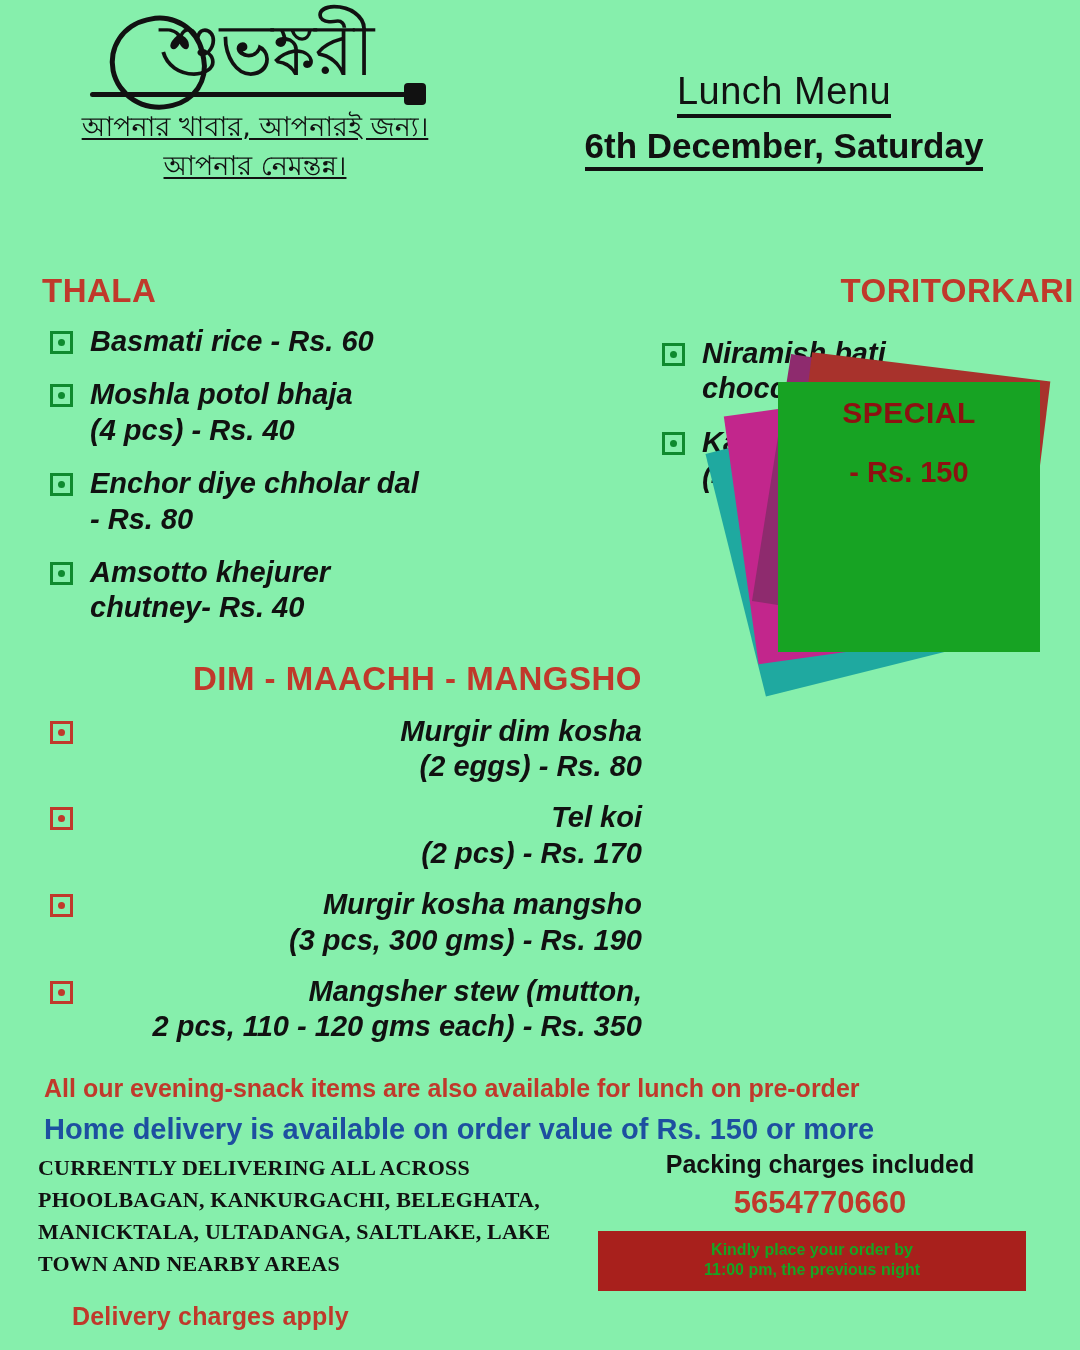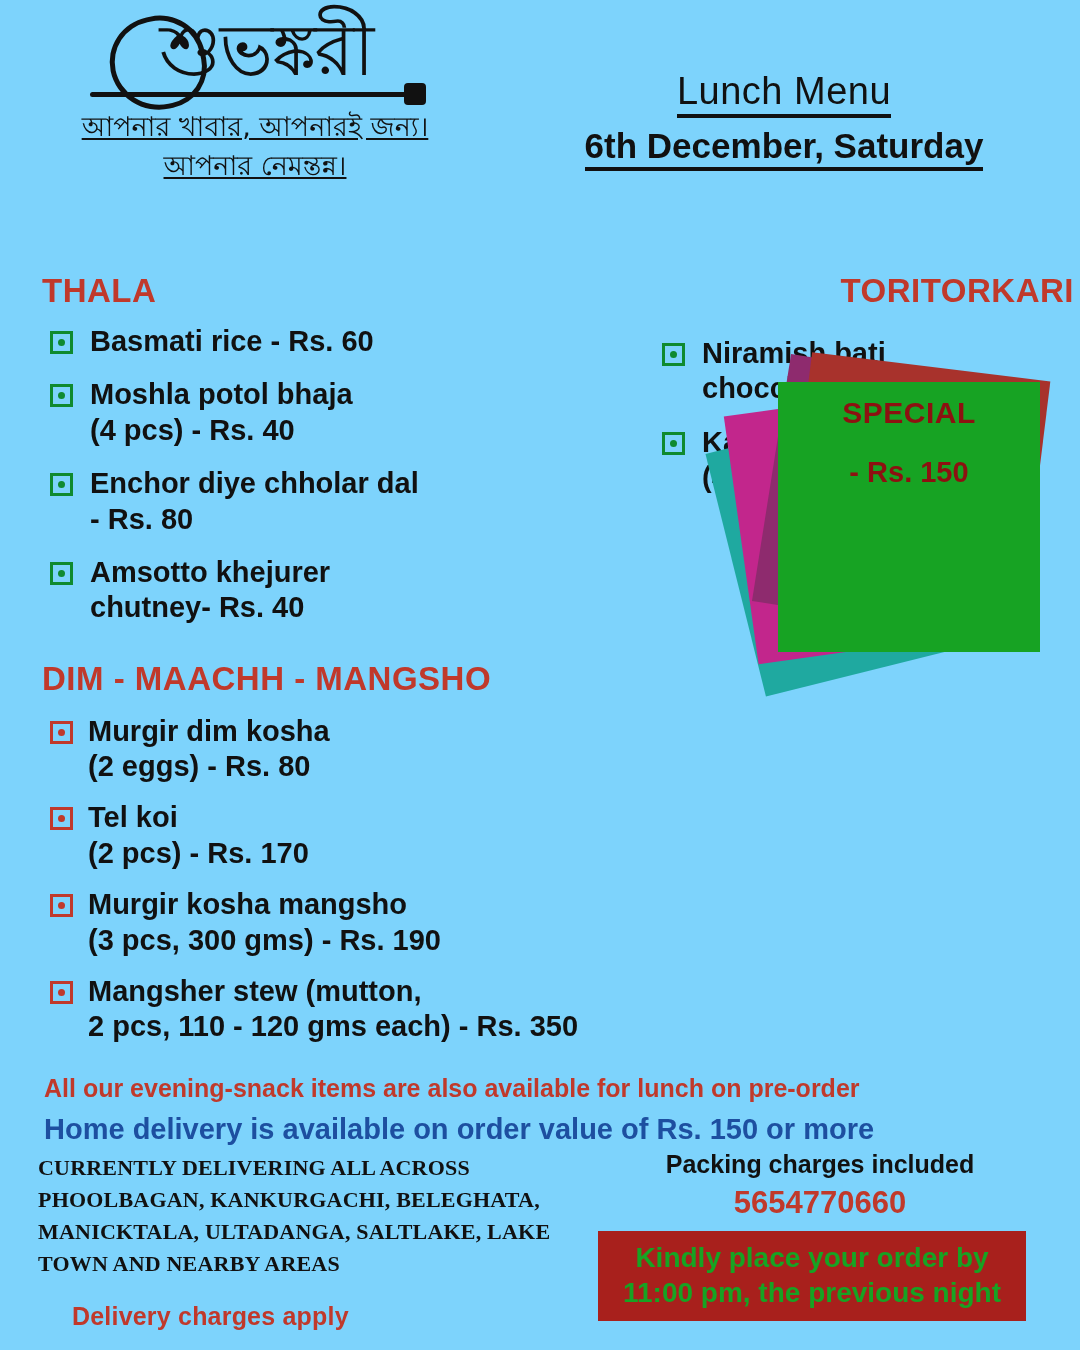--- a/index.html
+++ b/index.html
@@ -5,21 +5,21 @@
   * { box-sizing: border-box; margin: 0; padding: 0; }
   html, body {
     width: 1080px; height: 1350px;
     background: #ecd94b;
     font-family: "Liberation Sans", sans-serif;
     overflow: hidden;
   }
   .page {
     position: relative;
     width: 1080px; height: 1350px;
-    background: #7dd3fc;
+    background: #86efac;
   }
 
   
   .header {
     position: relative;
     height: 270px;
   }
   .brand {
     position: absolute;
     left: 20px; top: 10px;
@@ -121,21 +121,21 @@
     font-weight: bold;
     color: #c0392b;
     letter-spacing: .5px;
     margin-bottom: 14px;
   }
   .section-title.right {
     text-align: right;
     padding-right: 10px;
     margin-bottom: 26px;
   }
-  ul.items { list-style: none; }
+  ul.items { list-style: none; font-style: italic; }
   ul.items li {
     position: relative;
     padding-left: 48px;
     margin-bottom: 18px;
     font-size: 29px;
     font-weight: bold;
     color: #111;
     line-height: 1.22;
   }
   ul.items li .bullet {
@@ -149,21 +149,21 @@
     content: "";
     position: absolute;
     left: 5px; top: 5px;
     width: 7px; height: 7px;
     border-radius: 50%;
     background: #0f8a2f;
   }
   ul.items.red li .bullet { border-color: #c0392b; }
   ul.items.red li .bullet::after { background: #c0392b; }
 
-  .dim-section { margin-top: 34px; }
+  .dim-section { margin-top: 34px; text-align: right; }
   .dim-section .section-title { margin-bottom: 16px; }
   ul.items.red li { margin-bottom: 16px; padding-left: 46px; }
 
   
   .special-wrap {
     position: absolute;
     left: 700px; top: 350px;
     width: 340px; height: 360px;
   }
   .sq {
@@ -297,21 +297,21 @@
     font-weight: bold;
     color: #c0392b;
   }
   .kindly-box {
     margin-top: 10px;
     margin-left: 8px;
     width: 428px;
     background: #a8201c;
     padding: 9px 6px 11px 6px;
     color: #17a323;
-    font-size: 28px;
+    font-size: 16px;
     font-weight: bold;
     line-height: 1.25;
   }
 </style>
 </head>
 <body>
 
 <div class="page">
 
   <div class="header">

